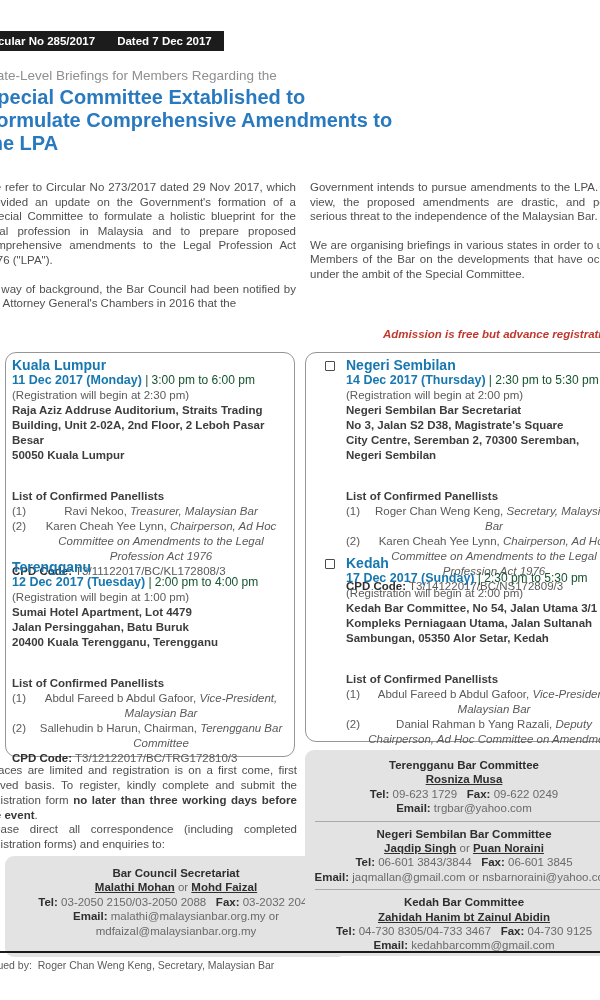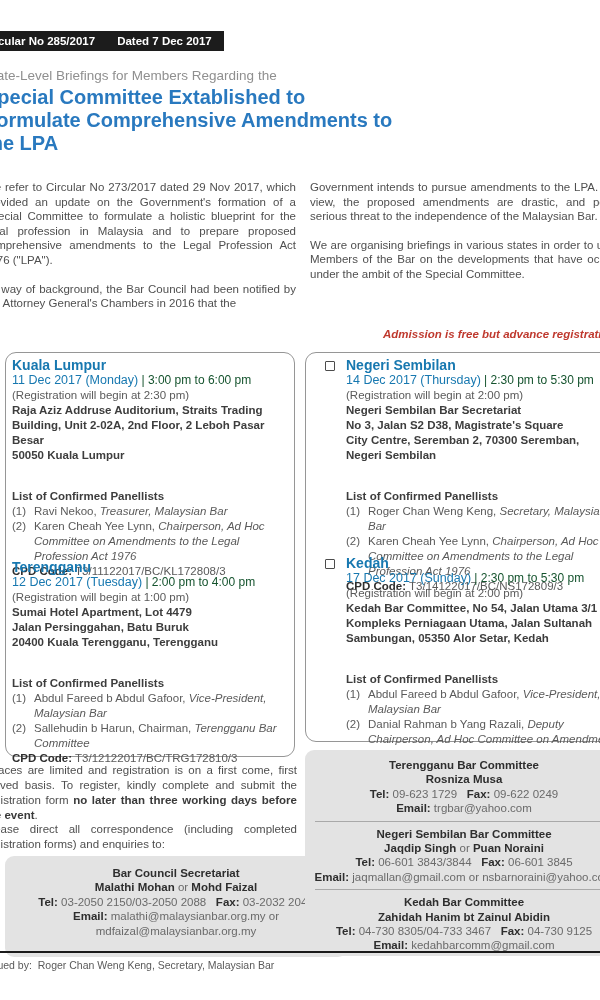--- a/index.html
+++ b/index.html
@@ -26,45 +26,45 @@
             color:#bf392e;white-space:nowrap;}
 
   
   .evbox{position:absolute;border:1.5px solid #969696;border-radius:11px;background:#fff;}
   .evbox.left{left:21px;top:352px;width:288px;height:403px;}
   .evbox.right{left:321px;top:352px;width:318px;height:388px;}
   .event{position:absolute;left:0;right:2px;font-size:11.5px;line-height:15px;}
   .evbox.left .event{padding-left:6px;padding-right:4px;}
   .evbox.right .event{padding-left:40px;padding-right:2px;}
   .region{font-size:14px;font-weight:bold;color:#1778b0;}
-  .date{font-size:12.5px;font-weight:normal;color:#1778b0;margin-top:27px;}
+  .date{font-size:12.5px;font-weight:bold;color:#1778b0;margin-top:27px;}
   .time{font-size:12px;color:#14532d;}
   .reg{color:#5a5a5a;}
   .venue{font-weight:bold;color:#3d3d3d;white-space:pre-line;margin-bottom:7px;}
   .plist-h{font-weight:bold;color:#3d3d3d;margin-top:26px;}
   .plist{display:flex;}
   .pl-num{width:22px;flex:0 0 22px;color:#5a5a5a;}
-  .pl-body{flex:1;color:#5a5a5a;}
+  .pl-body{flex:1;color:#5a5a5a;text-align:center;}
   .pl-body i{color:#5a5a5a;}
   .cpd{margin-top:0;color:#5a5a5a;}
   .cpd b{color:#2e2e2e;}
   .chk{position:absolute;left:19px;top:3px;width:8px;height:8px;border:1.6px solid #4c4c4c;border-radius:1px;}
 
   
   .spaces{position:absolute;left:0;top:763px;width:313px;font-size:11.5px;line-height:15px;text-align:justify;}
   .spaces b{color:#3a3a3a;}
   .please{position:absolute;left:0;top:822px;width:313px;font-size:11.5px;line-height:15px;text-align:justify;}
 
   
   .graybox{position:absolute;background:#e3e3e3;border-radius:9px;text-align:center;
            font-size:11.5px;line-height:14.4px;color:#6a6a6a;overflow:hidden;}
   .graybox.secr{left:21px;top:856px;width:342px;height:91px;padding-top:10px;}
   .graybox.comm{left:321px;top:750px;width:318px;height:198px;padding-top:8px;}
   .gb-title{font-weight:bold;color:#2e2e2e;}
-  .gb-name b{color:#2e2e2e;}
+  .gb-name b{color:#2e2e2e;text-decoration:underline;}
   .lbl{color:#2e2e2e;}
   .divider{border-top:1px solid #a9a9a9;margin:5px 10px;}
 
   .rule{position:absolute;left:0;top:951px;width:660px;height:2px;background:#1a1a1a;}
   .footer{position:absolute;left:0;top:959px;font-size:10.5px;color:#5a5a5a;white-space:nowrap;}
 </style>
 </head>
 <body>
 
 <div class="page">

